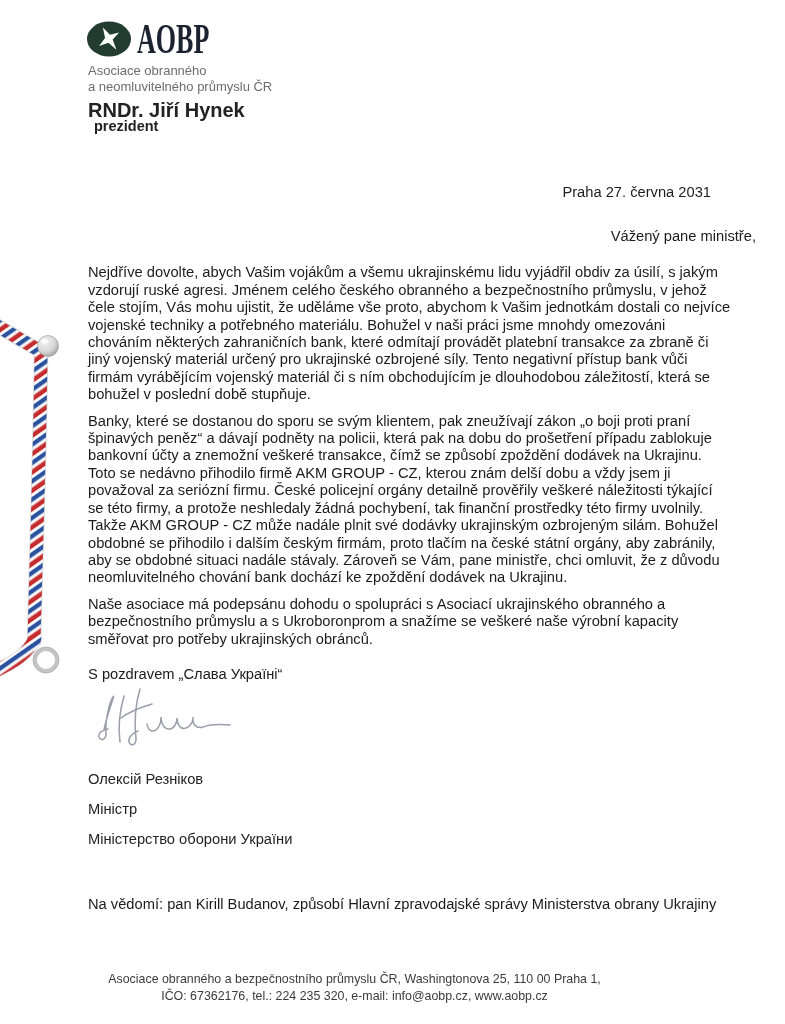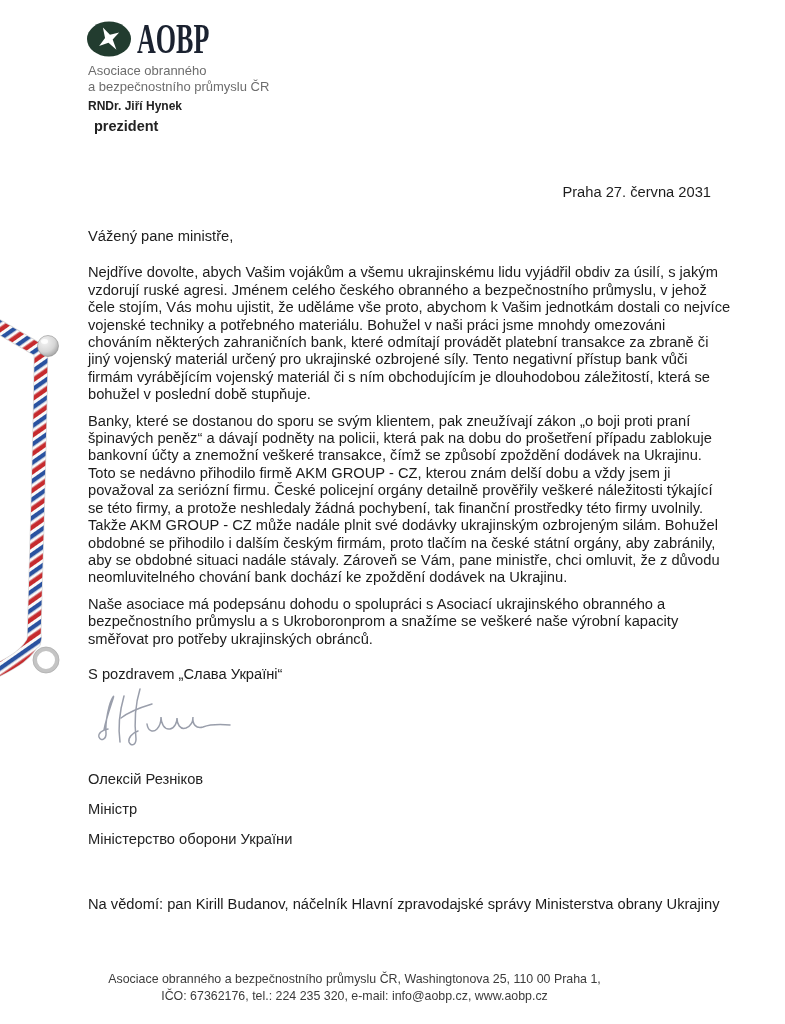--- a/index.html
+++ b/index.html
@@ -8,26 +8,26 @@
     font-family:"Liberation Sans", sans-serif;color:#1f1f1f;margin:0 auto;
   }
   
   .logo-block{position:absolute;left:86px;top:17px;height:44px;display:flex;align-items:center;}
   .emblem{width:48px;height:42px;display:block;}
   .wordmark{
     font-family:"Liberation Serif", serif;font-weight:700;font-size:42px;line-height:1;
     color:#1b2230;transform:scaleX(0.62);transform-origin:left center;margin-left:3px;white-space:nowrap;
   }
   .org-name{position:absolute;left:88px;top:63px;font-size:13px;line-height:16px;color:#6d6d6d;white-space:pre-line;}
-  .sender-name{position:absolute;left:88px;top:99px;font-size:12px;font-weight:700;color:#222;}
+  .sender-name{position:absolute;left:88px;top:99px;font-size:20px;font-weight:700;color:#222;}
   .sender-title{position:absolute;left:88px;top:118px;font-size:14.5px;font-weight:700;color:#222;margin-left:6px;}
   .dateline{position:absolute;top:184px;right:74px;font-size:14.7px;color:#1d1d1d;}
   
   .body-block{position:absolute;left:88px;top:228px;width:668px;font-size:14.7px;line-height:17.4px;color:#1c1c1c;}
-  .salutation{margin:0 0 19px 0;}
+  .salutation{margin:0 0 19px 0;text-align:right;}
   .para{margin:0;white-space:pre-line;}
   .para.p1{margin-bottom:9px;}
   .para.p2{margin-bottom:9px;}
   .para.p3{margin-bottom:18px;}
   .closing{margin:0;}
   
   .signature-svg{position:absolute;left:90px;top:684px;}
   
   .recipient{position:absolute;left:88px;top:771px;font-size:14.7px;line-height:17.4px;color:#242424;}
   .recipient .rline{margin-bottom:12.5px;}
@@ -75,21 +75,21 @@
 
   <div class="logo-block">
     <svg class="emblem" viewBox="0 0 48 42" aria-hidden="true">
       <ellipse cx="23" cy="21" rx="22" ry="17.5" fill="#223c2f"></ellipse>
       <path transform="translate(23,21) rotate(-28)" d="M0,-13 L2.8,-3.2 L12,-1 L3,2.2 L1.5,13 L-2.2,3 L-12,1.5 L-3,-2.8 Z" fill="#ffffff"></path>
     </svg>
     <span class="wordmark">AOBP</span>
   </div>
 
   <div class="org-name">Asociace obranného
-a bezpečnostního průmyslu ČR</div>
+a neomluvitelného průmyslu ČR</div>
   <div class="sender-name">RNDr. Jiří Hynek</div>
   <div class="sender-title">prezident</div>
 
   <div class="dateline">Praha 27. června 2031</div>
 
   <div class="body-block">
     <p class="salutation">Vážený pane ministře,</p>
     <p class="para p1">Nejdříve dovolte, abych Vašim vojákům a všemu ukrajinskému lidu vyjádřil obdiv za úsilí, s jakým
 vzdorují ruské agresi. Jménem celého českého obranného a bezpečnostního průmyslu, v jehož
 čele stojím, Vás mohu ujistit, že uděláme vše proto, abychom k Vašim jednotkám dostali co nejvíce
@@ -123,20 +123,20 @@
       <path d="M57,40 C58,47 63,49 67,45 C70,42 71,36 71,33 C71,39 74,46 80,45 C85,44 87,38 87,34 C87,40 90,46 96,44 C101,42 103,37 103,33 C102,40 106,45 113,43 C121,40 128,40 140,41"></path>
     </g>
   </svg>
 
   <div class="recipient">
     <div class="rline">Олексій Резніков</div>
     <div class="rline">Міністр</div>
     <div class="rline">Міністерство оборони України</div>
   </div>
 
-  <div class="cc-line">Na vědomí: pan Kirill Budanov, náčelník Hlavní zpravodajské správy Ministerstva obrany Ukrajiny</div>
+  <div class="cc-line">Na vědomí: pan Kirill Budanov, způsobí Hlavní zpravodajské správy Ministerstva obrany Ukrajiny</div>
 
   <div class="footer">
     <div>Asociace obranného a bezpečnostního průmyslu ČR, Washingtonova 25, 110 00 Praha 1,</div>
     <div>IČO: 67362176, tel.: 224 235 320, e-mail: info@aobp.cz, www.aobp.cz</div>
   </div>
 
 </div>
 
 </body></html>

